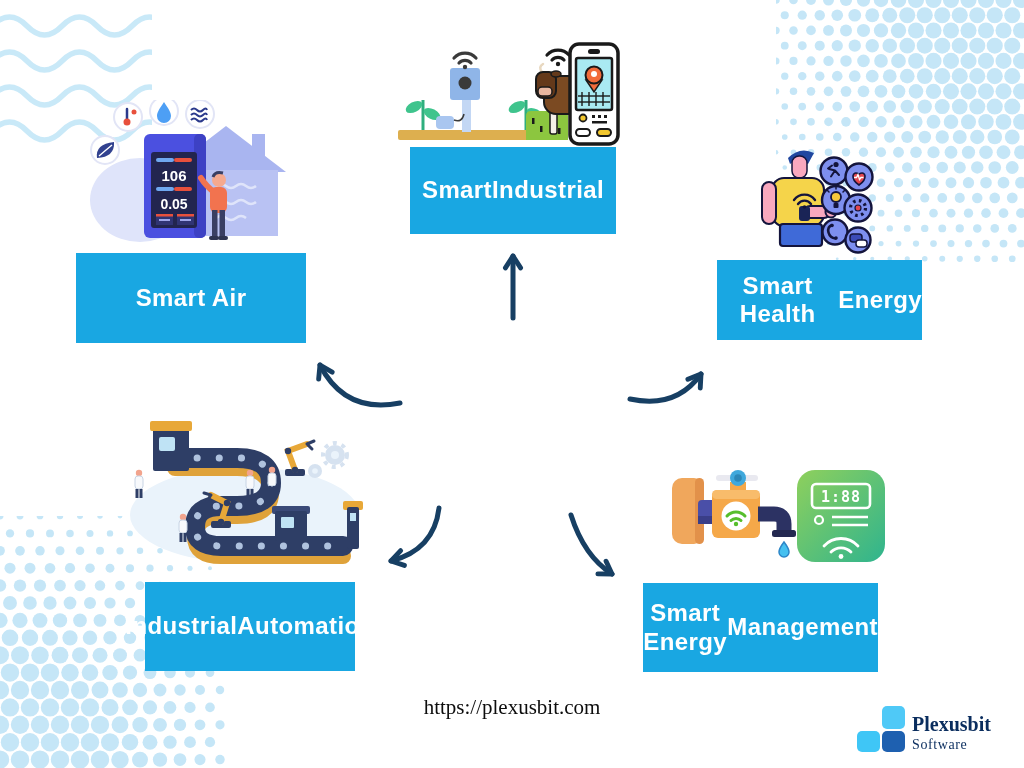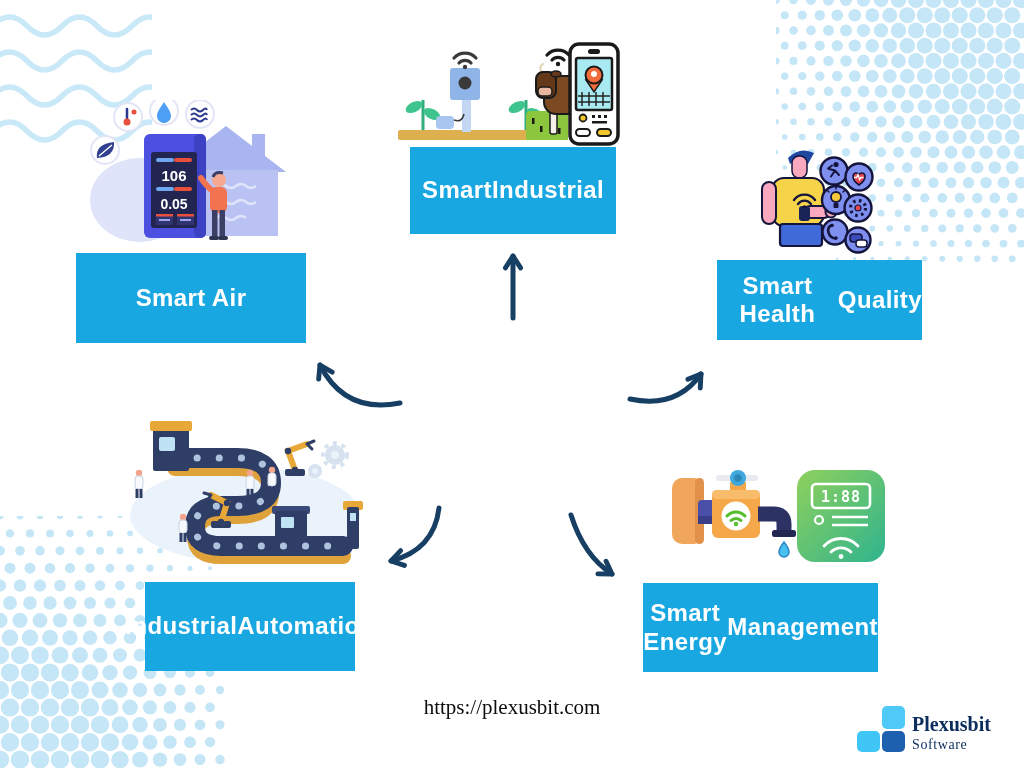--- a/index.html
+++ b/index.html
@@ -820,21 +820,21 @@
 
   <div class="node-box node-air">
     <span>Smart Air</span>
   </div>
   <div class="node-box node-agri">
     <span>Smart</span>
     <span>Industrial</span>
   </div>
   <div class="node-box node-health">
     <span>Smart Health</span>
-    <span>Quality</span>
+    <span>Energy</span>
   </div>
   <div class="node-box node-energy">
     <span>Smart Energy</span>
     <span>Management</span>
   </div>
   <div class="node-box node-industrial">
     <span>Industrial</span>
     <span>Automation</span>
   </div>
 

